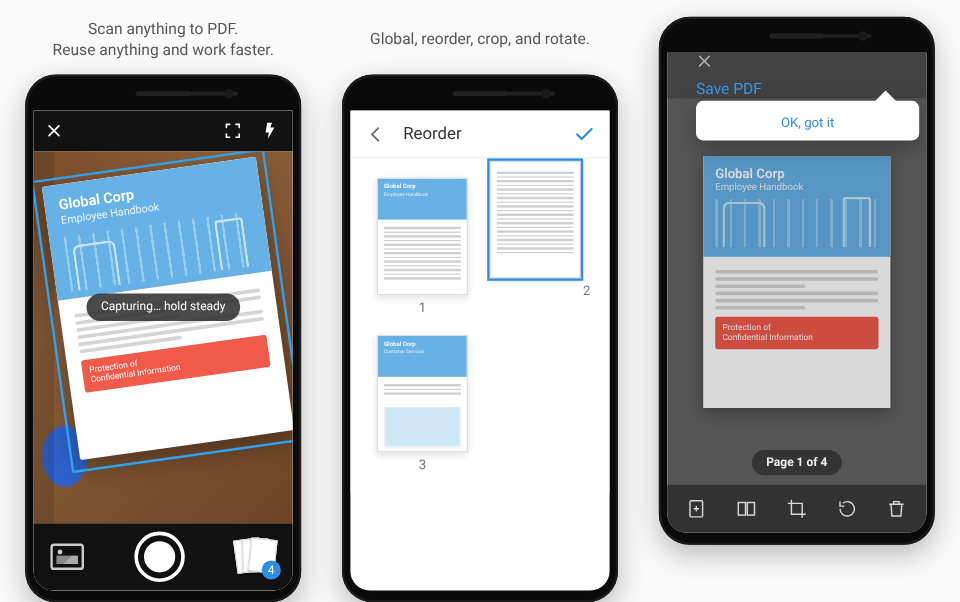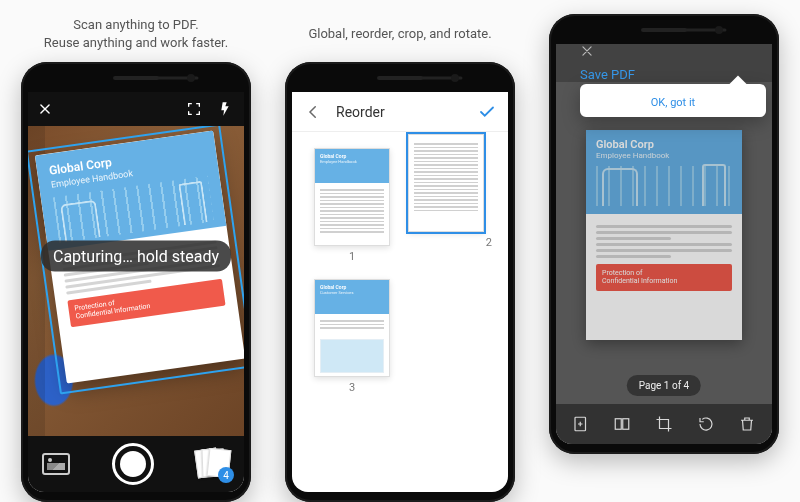--- a/index.html
+++ b/index.html
@@ -154,21 +154,21 @@
     border: 2px solid #2ea2ee;
     border-radius:2px;
     pointer-events:none;
   }
   .toast {
     position:absolute;
     left:50%; top:42%;
     transform:translate(-50%,-50%);
     background: rgba(44,44,44,.86);
     color:#fff;
-    font-size:16px;
+    font-size:10px;
     padding:6px 12px;
     border-radius:14px;
     white-space:nowrap;
   }
   .cam-bottom {
     height:56px;
     background:#111;
     display:flex;
     align-items:center;
     justify-content:space-between;
@@ -332,20 +332,21 @@
   .p3-doc .skyline { height:40px; margin-top:6px;}
   .p3-doc .body { padding:8px 10px; }
   .p3-page {
     position:absolute;
     left:50%; bottom:48px; transform:translateX(-50%);
     background: rgba(44,44,44,.8);
     color:#eee;
     font-size:10px;
     padding:5px 12px;
     border-radius:13px;
+    font-weight:bold;
   }
   .p3-bottom {
     position:absolute;
     left:0; right:0; bottom:0;
     height:40px;
     background: rgba(46,46,46,.88);
     display:flex;
     align-items:center;
     justify-content:space-around;
     padding:0 4px;

